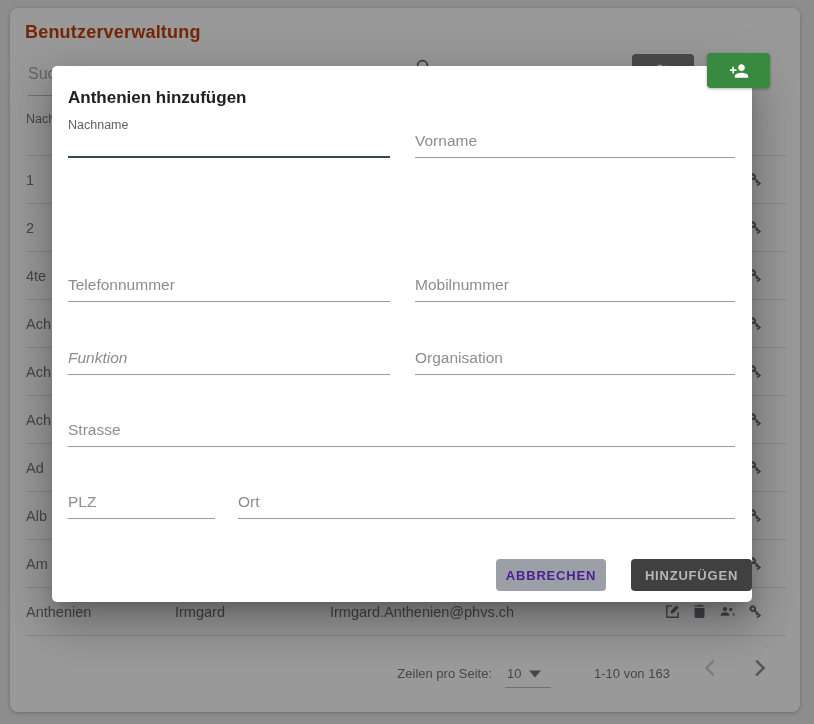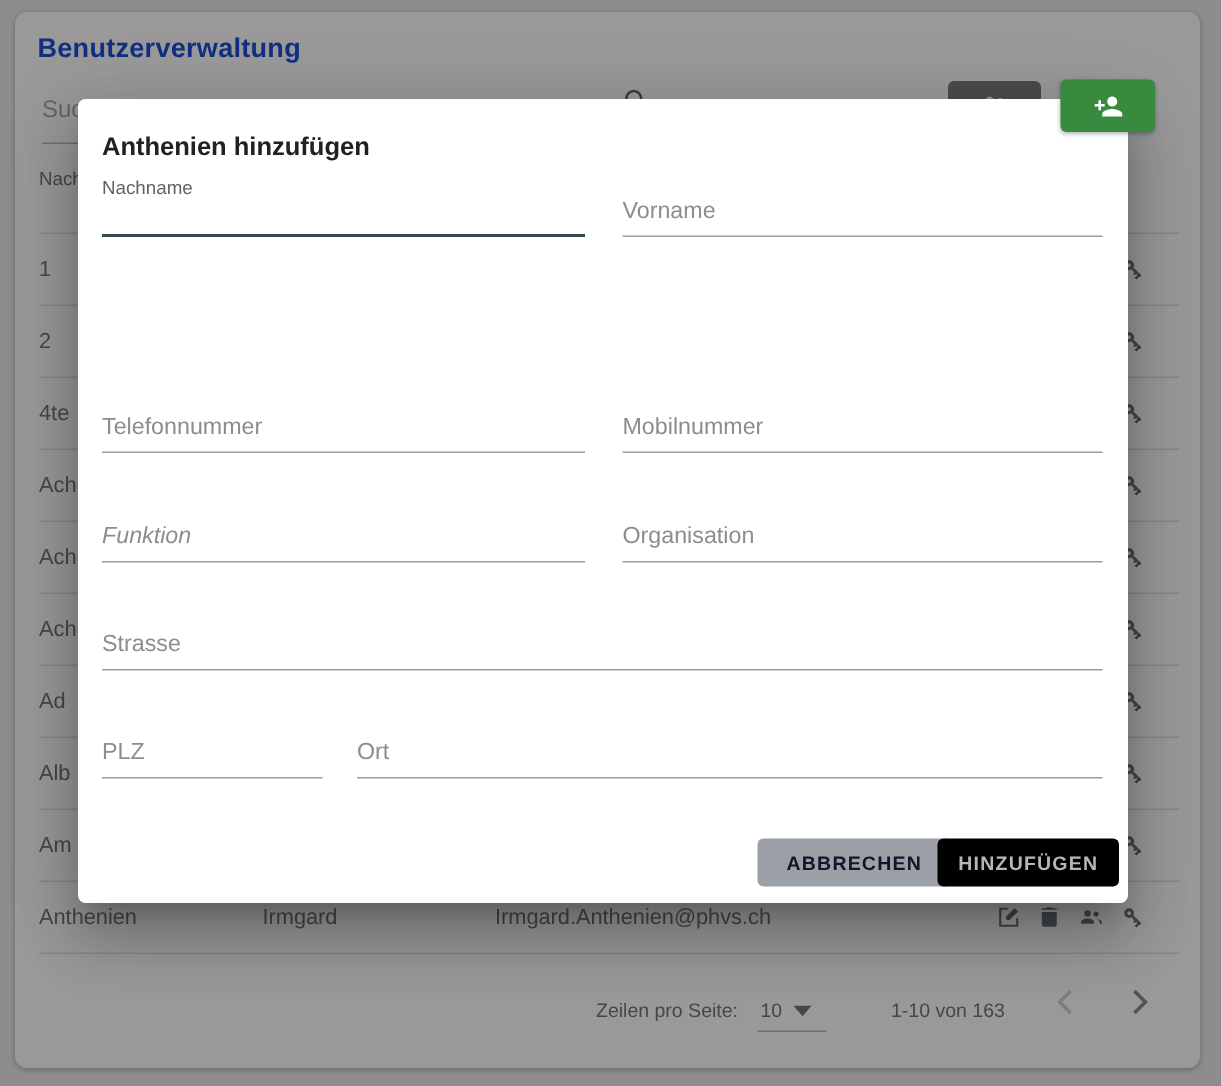--- a/index.html
+++ b/index.html
@@ -13,21 +13,21 @@
   svg { display: block; }
 
   
   .card {
     position: absolute; left: 10px; top: 8px; width: 790px; height: 704px;
     background: #fff; border-radius: 8px;
     box-shadow: 0 1px 4px rgba(0,0,0,.25);
   }
   .page-title {
     position: absolute; left: 15px; top: 14px;
-    font-size: 18px; font-weight: bold; color: #1d4ed8; letter-spacing: .2px;
+    font-size: 18px; font-weight: bold; color: #c2410c; letter-spacing: .2px;
   }
   .search-area { position: absolute; left: 18px; top: 52px; width: 414px; height: 38px; }
   .search-label { position: absolute; left: 0; top: 5px; font-size: 16px; color: #a8a8a8; }
   .search-underline { position: absolute; left: 0; top: 35px; width: 414px; height: 1px; background: #bdbdbd; }
   .search-icon { position: absolute; left: 405px; top: 50px; color: #5f6368; }
 
   .btn-people {
     position: absolute; left: 622px; top: 46px; width: 62px; height: 34px;
     background: #7b7e80; border: none; border-radius: 4px; cursor: pointer;
     display: flex; align-items: center; justify-content: center; color: #f1f1f1;
@@ -84,22 +84,22 @@
   .f-mobil    { left: 363px; top: 202px; width: 320px; height: 34px; }
   .f-funktion { left: 16px;  top: 275px; width: 322px; height: 34px; font-style: italic; }
   .f-org      { left: 363px; top: 275px; width: 320px; height: 34px; }
   .f-strasse  { left: 16px;  top: 347px; width: 667px; height: 34px; }
   .f-plz      { left: 16px;  top: 419px; width: 147px; height: 34px; }
   .f-ort      { left: 186px; top: 419px; width: 497px; height: 34px; }
   .m-btn {
     position: absolute; bottom: 11px; height: 32px; border: none; border-radius: 4px;
     font-family: inherit; font-size: 13px; font-weight: bold; letter-spacing: .8px; cursor: pointer;
   }
-  .btn-cancel { right: 118px; width: 129px; background: #9aa0a6; color: #0f172a; }
-  .btn-submit { right: 6px; width: 121px; background: #000000; color: #b4b8bb; cursor: default; }
+  .btn-cancel { right: 146px; width: 110px; background: #9aa0a6; color: #4c1d95; }
+  .btn-submit { right: 0; width: 121px; background: #404040; color: #b4b8bb; cursor: default; }
 </style>
 </head>
 <body>
 
 <div class="card">
   <div class="page-title">Benutzerverwaltung</div>
 
   <div class="search-area">
     <span class="search-label">Suche</span>
     <span class="search-underline"></span>

